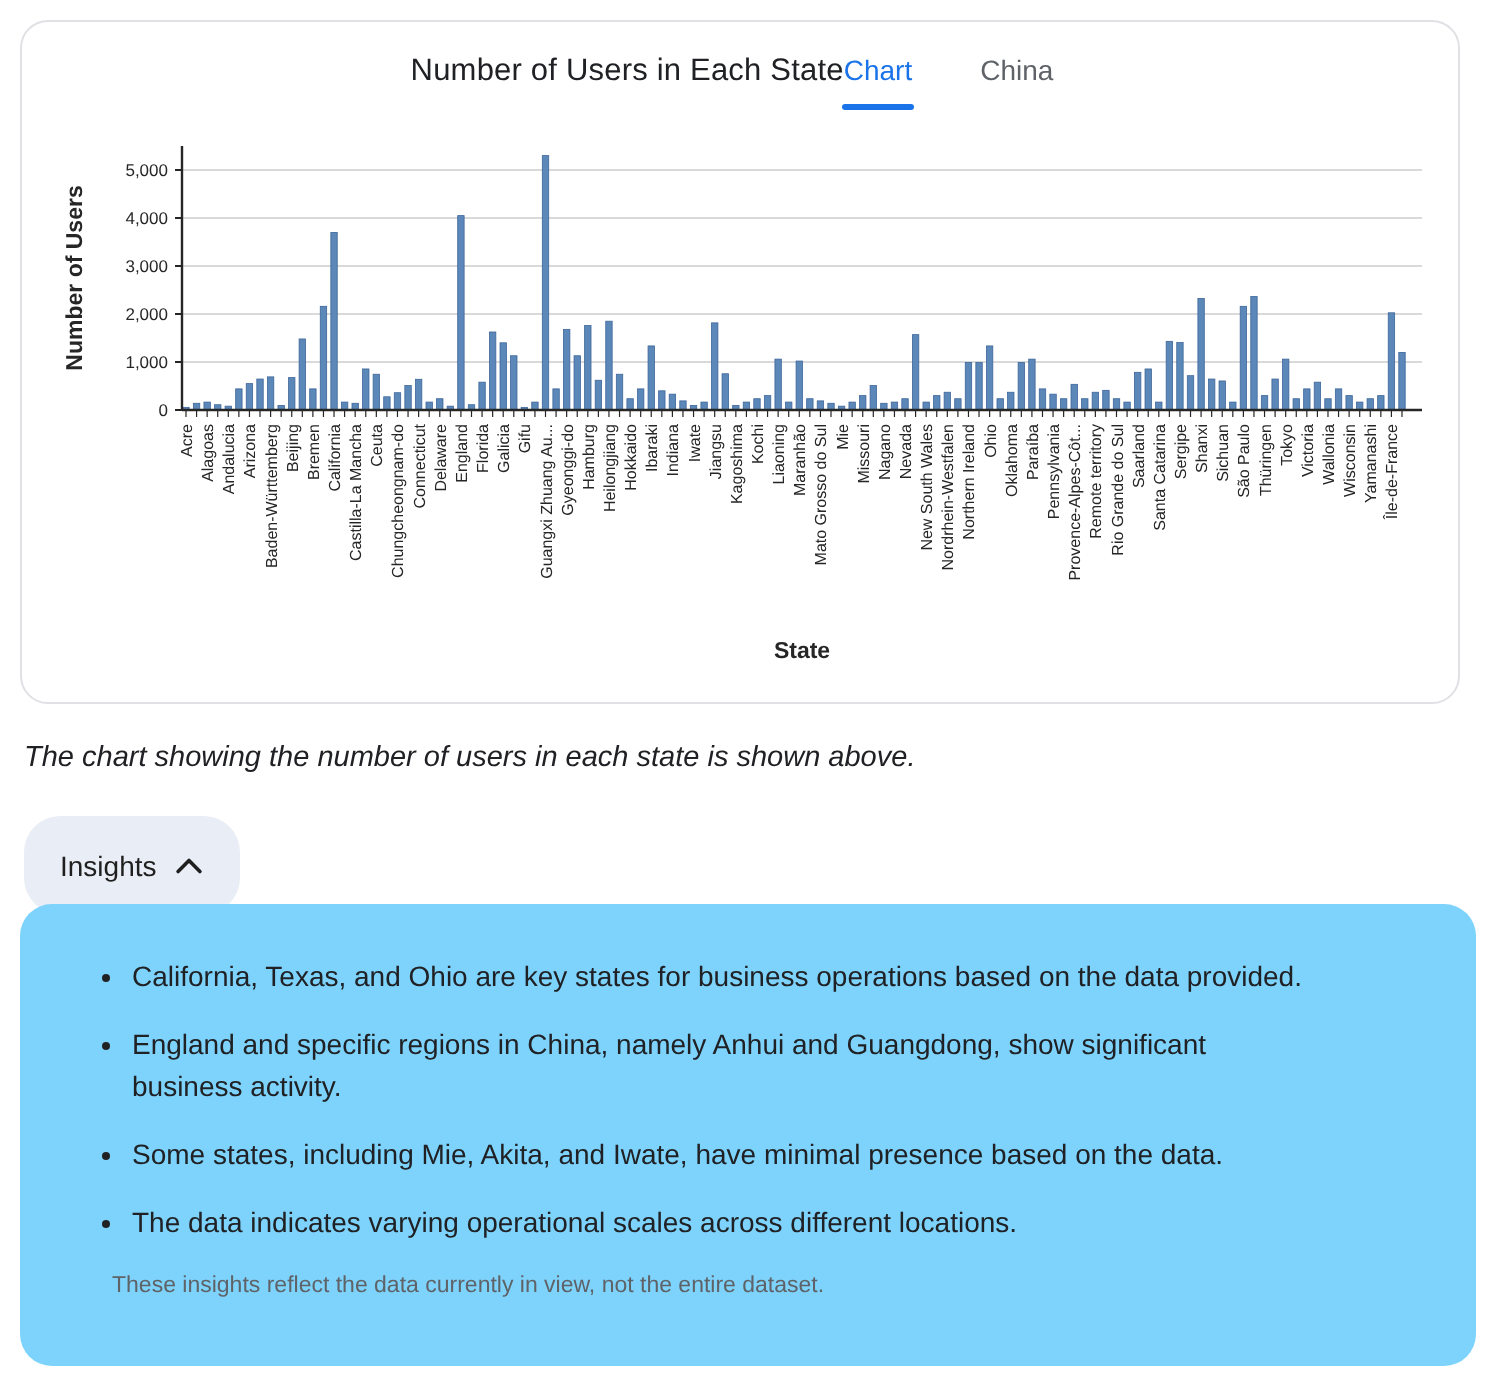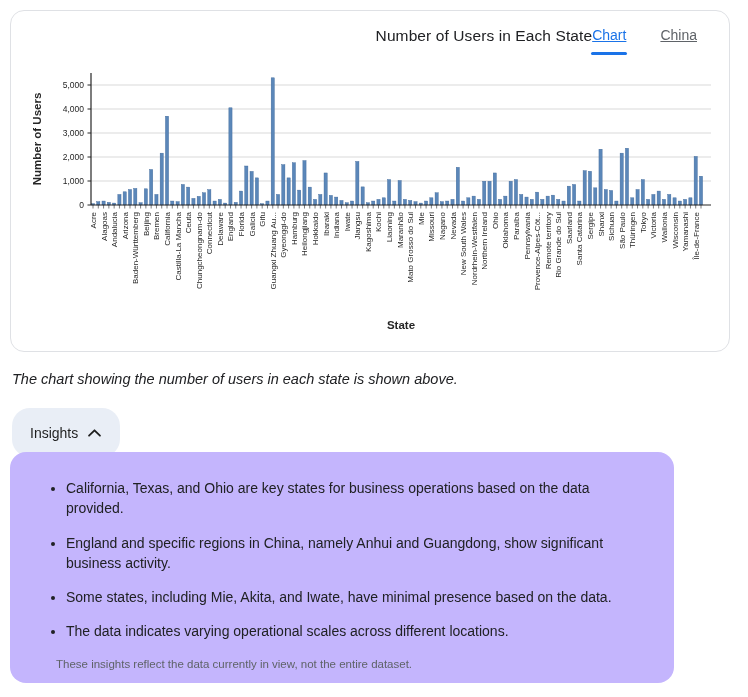--- a/index.html
+++ b/index.html
@@ -4,26 +4,26 @@
 <style>
   * { box-sizing: border-box; margin: 0; padding: 0; }
   html,body { width: 748px; height: 697px; background: #ffffff;
     font-family: "Liberation Sans", sans-serif; position: relative; overflow: hidden; }
 
   .card {
     position: absolute; left: 10px; top: 10px; width: 720px; height: 342px;
     background: #fff; border: 1px solid #dfe1e5; border-radius: 14px;
   }
   .card-header {
-    display: flex; justify-content: flex-end; align-items: flex-start;
+    display: flex; justify-content: center; align-items: flex-start;
     padding: 16px 24px 0 24px; height: 50px;
   }
   .card-title { font-size: 15.5px; font-weight: 500; color: #202124; letter-spacing: .1px; }
   .tabs { display: flex; gap: 34px; margin-right: 8px; }
-  .tab { font-size: 14px; color: #5f6368; cursor: pointer; position: relative; padding-bottom: 12px; text-decoration: underline; }
+  .tab { font-size: 14px; color: #5f6368; cursor: pointer; position: relative; padding-bottom: 12px; }
   .tab.active { color: #1a73e8; font-weight: 500; }
   .tab.active .tab-underline {
     position: absolute; left: 50%; transform: translateX(-50%); bottom: 0;
     width: 36px; height: 3px; border-radius: 3px; background: #1a73e8; display: block;
   }
   .tab-underline { display: none; }
 
   #chart-wrap { position: absolute; left: 0; top: 50px; width: 720px; height: 292px; }
 
   .caption {
@@ -34,22 +34,22 @@
   .insights-btn {
     position: absolute; left: 12px; top: 408px; height: 49px;
     display: inline-flex; align-items: center; gap: 9px;
     padding: 0 18px; border: none; border-radius: 18px;
     background: #e9eef6; color: #1f1f1f; font-size: 14px;
     font-family: "Liberation Sans", sans-serif; cursor: pointer;
   }
   .insights-btn svg { display: block; }
 
   .insights-panel {
-    position: absolute; left: 10px; top: 452px; width: 664px; height: 231px;
-    background: #c4b5fd; border-radius: 16px; padding: 26px 30px 14px 30px;
+    position: absolute; left: 10px; top: 452px; width: 728px; height: 231px;
+    background: #7dd3fc; border-radius: 16px; padding: 26px 30px 14px 30px;
   }
   .insights-panel ul { list-style: disc; margin-left: 26px; }
   .insights-panel li {
     font-size: 14px; color: #202124; line-height: 1.45; margin-bottom: 14px;
     max-width: 585px;
   }
   .footnote { font-size: 11.5px; color: #5f6368; margin-top: 16px; margin-left: 16px; }
 </style>
 </head>
 <body>

